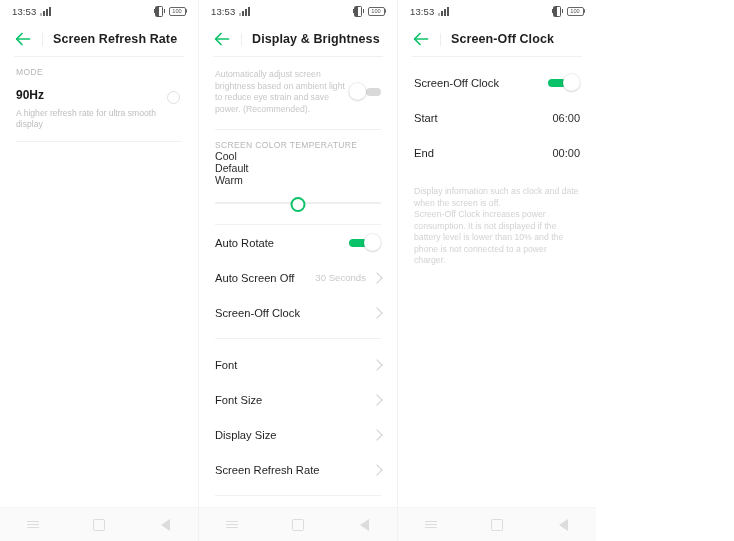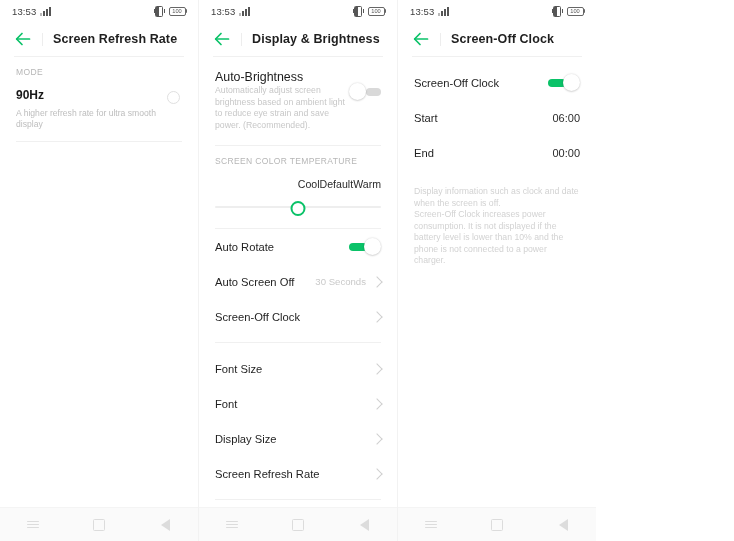--- a/index.html
+++ b/index.html
@@ -313,21 +313,21 @@
   }
   .ab-toggle-wrap {
     padding-top: 14px;
   }
 
   
   .temp-block { padding: 0 16px; }
   .temp-labels {
     display: flex;
     justify-content: flex-end;
-    margin-top: 12px;
+    flex-direction: column;
   }
   .temp-labels span {
     font-size: 10.6px;
     color: #2b2b2b;
   }
   .slider {
     position: relative;
     height: 16px;
     margin-top: 9px;
   }
@@ -512,21 +512,20 @@
       </div>
       <div class="appbar-sep"></div>
       <div class="appbar-title">Display &amp; Brightness</div>
     </div>
     <div class="appbar-rule"></div>
 
     <div class="content">
 
       <div class="ab-row">
         <div>
-          <div class="ab-title">Auto-Brightness</div>
           <div class="ab-sub">Automatically adjust screen brightness based on ambient light to reduce eye strain and save power. (Recommended).</div>
         </div>
         <div class="ab-toggle-wrap">
           <div class="toggle off">
             <div class="track"></div>
               <div class="knob"></div>
           </div>
         </div>
       </div>
 
@@ -572,27 +571,27 @@
         <div class="row-right">
           <span class="chevron"></span>
         </div>
       </div>
 
       <div class="gap-sm"></div>
       <div class="divider"></div>
       <div class="gap-sm"></div>
 
       <div class="list-row">
+        <span class="row-label">Font</span>
+        <div class="row-right">
+          <span class="chevron"></span>
+        </div>
+      </div>
+      <div class="list-row">
         <span class="row-label">Font Size</span>
-        <div class="row-right">
-          <span class="chevron"></span>
-        </div>
-      </div>
-      <div class="list-row">
-        <span class="row-label">Font</span>
         <div class="row-right">
           <span class="chevron"></span>
         </div>
       </div>
       <div class="list-row">
         <span class="row-label">Display Size</span>
         <div class="row-right">
           <span class="chevron"></span>
         </div>
       </div>

